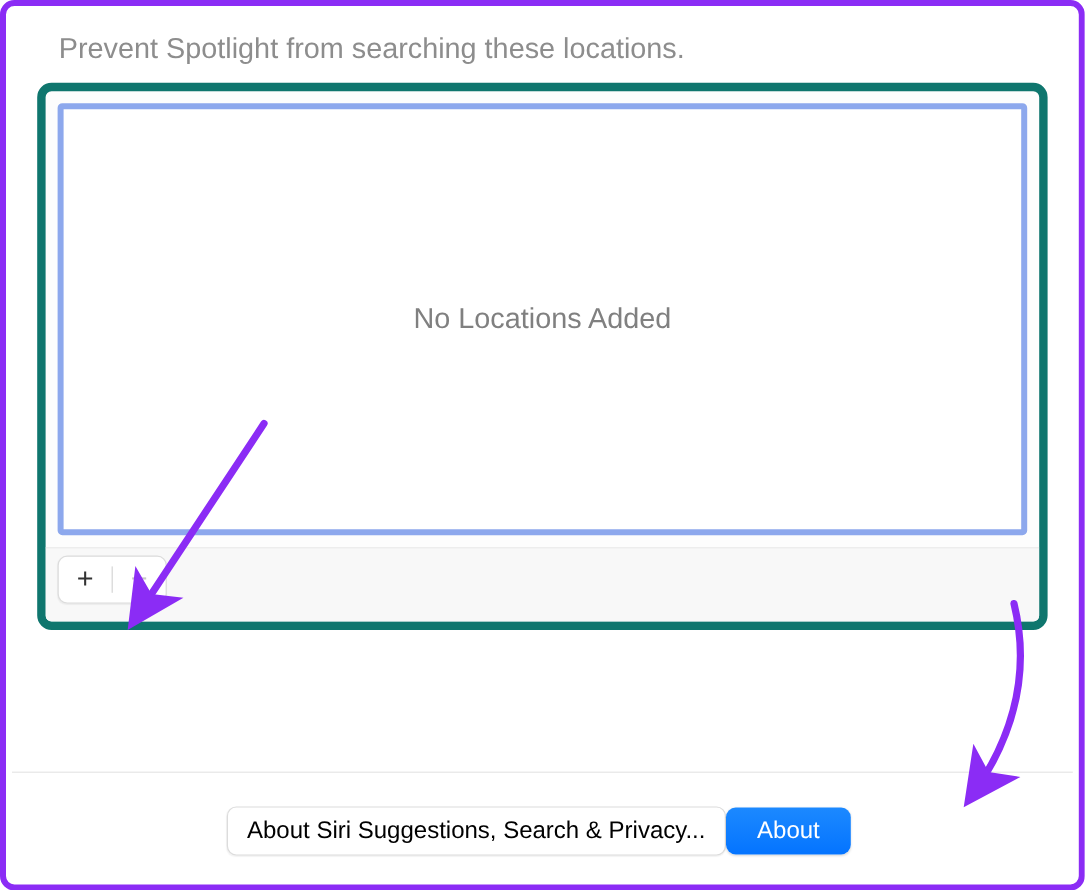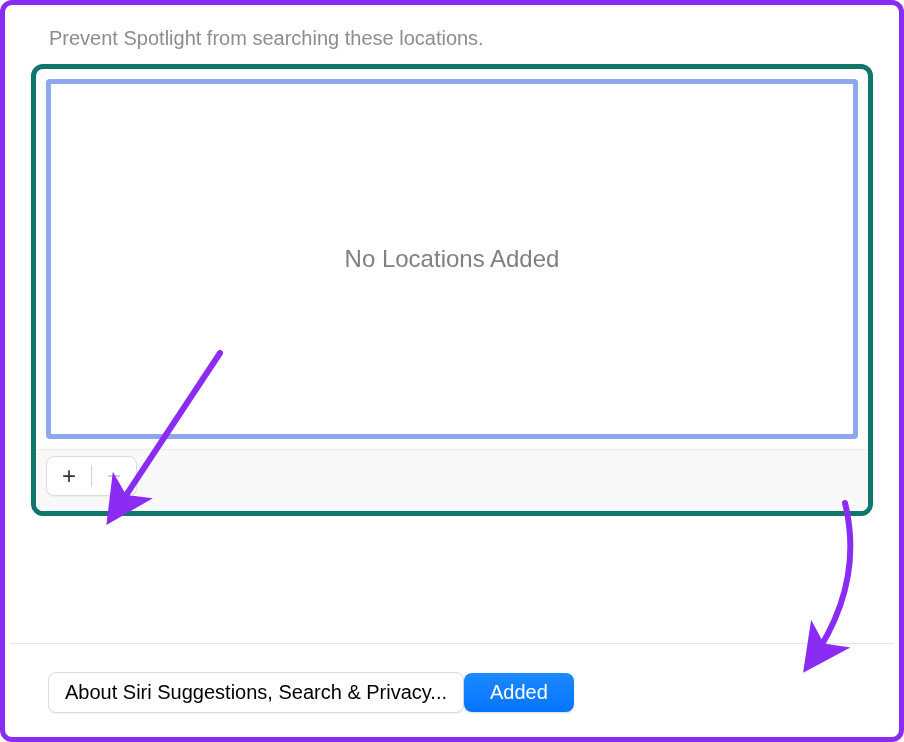--- a/index.html
+++ b/index.html
@@ -28,28 +28,28 @@
     }
     .section-title {
       font-size: 22px;
       font-weight: 700;
       color: #000000;
       margin-left: 18px;
       margin-bottom: 2px;
       letter-spacing: -0.2px;
     }
     .section-subtitle {
-      font-size: 20px;
+      font-size: 24px;
       color: #8d8d8d;
       margin-left: 18px;
       margin-bottom: 14px;
       font-weight: 400;
     }
     .locations-panel {
-      border: 5px solid #0f766e;
+      border: 7px solid #0f766e;
       border-radius: 12px;
       background: #fdfdfd;
       overflow: hidden;
     }
     .locations-list {
       margin: 10px 10px 0 10px;
       border: 5px solid #8da8ed;
       border-radius: 4px;
       background: #ffffff;
       height: 360px;
@@ -114,26 +114,26 @@
     .separator-line {
       position: absolute;
       left: 5px;
       right: 5px;
       top: 638px;
       height: 1px;
       background: #e5e5e5;
     }
     .bottom-row {
       position: absolute;
-      left: 43px;
+      left: 24px;
       right: 30px;
       bottom: 24px;
       display: flex;
       align-items: center;
-      justify-content: flex-start;
+      justify-content: center;
     }
     .about-btn {
       background: #ffffff;
       border: 1px solid #dcdcdc;
       border-radius: 8px;
       padding: 8px 16px;
       font-size: 20px;
       color: #000000;
       cursor: pointer;
       box-shadow: 0 1px 1px rgba(0,0,0,0.05);
@@ -179,21 +179,21 @@
           </button>
         </div>
       </div>
     </div>
   </div>
 
   <div class="separator-line"></div>
 
   <div class="bottom-row">
     <button class="about-btn">About Siri Suggestions, Search &amp; Privacy...</button>
-    <button class="done-btn">Added</button>
+    <button class="done-btn">About</button>
   </div>
 
   <svg class="arrow-svg" style="left:90px; top:340px; width:140px; height:190px;" viewBox="0 0 140 190">
     <defs>
       <marker id="ah1" markerWidth="12" markerHeight="12" refX="7" refY="5" orient="auto" markerUnits="strokeWidth">
         <path d="M1,1 L9,5 L1,9 L3,5 Z" fill="#8b2cf5"></path>
       </marker>
     </defs>
     <line x1="125" y1="8" x2="18" y2="170" stroke="#8b2cf5" stroke-width="6" stroke-linecap="round" marker-end="url(#ah1)"></line>
   </svg>

